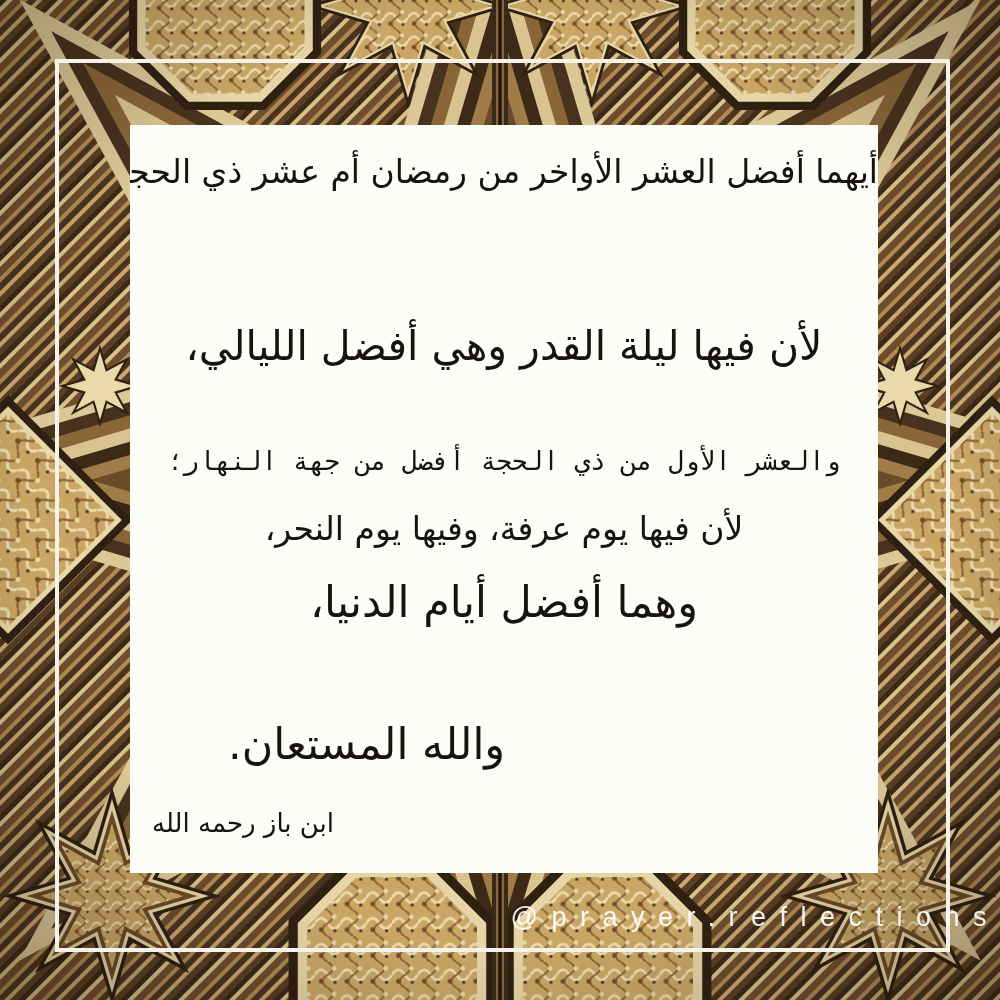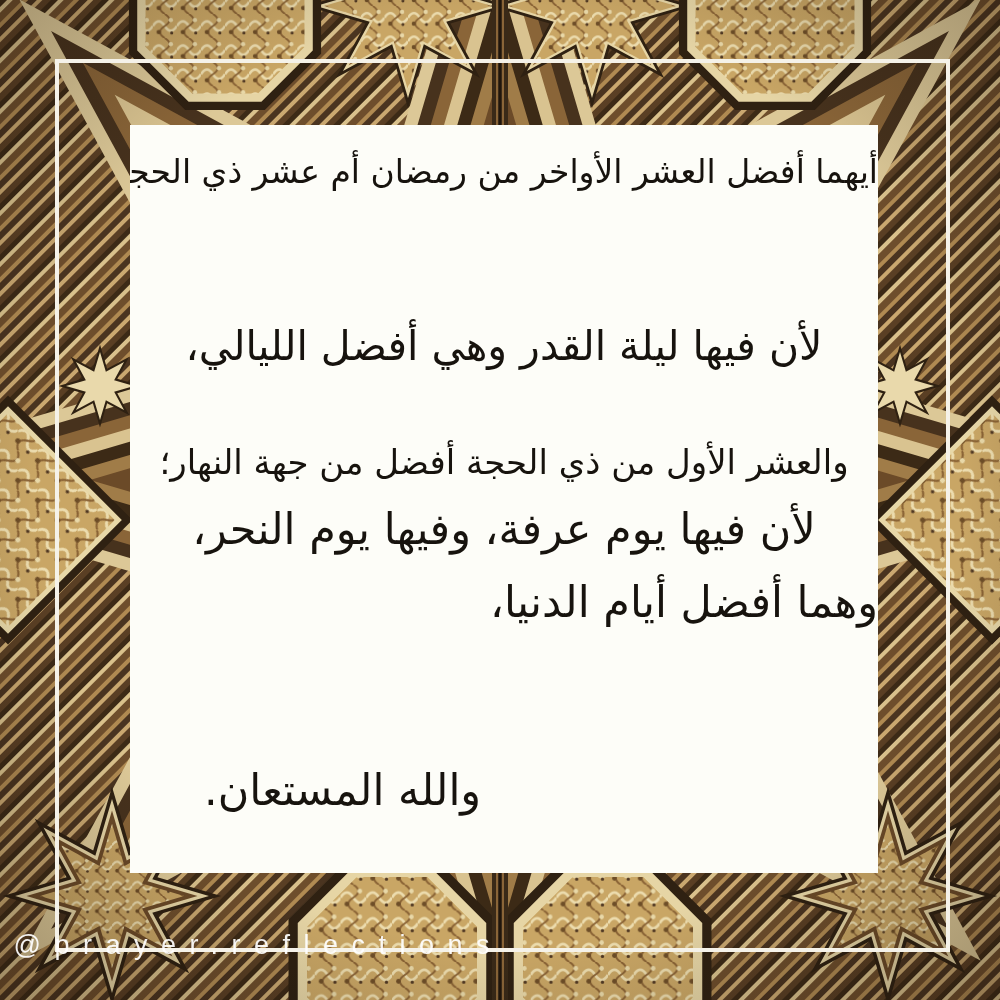--- a/index.html
+++ b/index.html
@@ -17,30 +17,30 @@
     background:#fdfdf8;overflow:hidden;direction:rtl;color:#17130e;
   }
   .line{
     position:absolute;left:0;right:0;text-align:center;
     line-height:1.75;white-space:nowrap;
     font-family:"DejaVu Sans",sans-serif;
   }
   .l0{top:18px;font-size:33px;}
   .l1{top:133px;font-size:34px;}
   .l2{top:186px;font-size:41px;}
-  .l3{top:308px;font-size:34px;}
-  .l4{top:367px;font-size:43px;}
-  .l5{top:440px;font-size:43px;text-align:right;}
+  .l3{top:316px;font-size:26px;font-family:Liberation Mono, monospace;}
+  .l4{top:375px;font-size:33px;}
+  .l5{top:440px;font-size:43px;}
   .l6{top:522px;font-size:38px;}
-  .l7{top:628px;font-size:43px;text-align:left;padding-left:74px;}
+  .l7{top:582px;font-size:43px;text-align:left;padding-left:98px;}
   .l8{top:676px;font-size:26px;text-align:left;padding-left:22px;}
   .watermark{
-    position:absolute;left:0;right:0;top:902px;text-align:left;
+    position:absolute;left:0;right:0;top:902px;text-align:right;
     font-family:"Liberation Sans",sans-serif;font-size:27px;font-weight:300;
-    letter-spacing:0.5em;color:rgba(255,255,255,0.93);text-indent:0.5em;margin-top:28px;
+    letter-spacing:0.5em;color:rgba(255,255,255,0.93);text-indent:0.5em;
   }
 </style>
 </head>
 <body>
 
 <div class="stage">
 
   <svg class="bg" width="1000" height="1000" viewBox="0 0 1000 1000" xmlns="http://www.w3.org/2000/svg">
     <defs>
       <polygon id="star8" points="100,0 41.6,17.2 70.7,70.7 17.2,41.6 0,100 -17.2,41.6 -70.7,70.7 -41.6,17.2 -100,0 -41.6,-17.2 -70.7,-70.7 -17.2,-41.6 0,-100 17.2,-41.6 70.7,-70.7 41.6,-17.2"></polygon>
@@ -156,17 +156,18 @@
 
   <div class="frame"></div>
 
   <div class="card" dir="rtl">
     <div class="line l0">أيهما أفضل العشر الأواخر من رمضان أم عشر ذي الحجة؟</div>
     <div class="line l2">لأن فيها ليلة القدر وهي أفضل الليالي،</div>
     <div class="line l3">والعشر الأول من ذي الحجة أفضل من جهة النهار؛</div>
     <div class="line l4">لأن فيها يوم عرفة، وفيها يوم النحر،</div>
     <div class="line l5">وهما أفضل أيام الدنيا،</div>
     <div class="line l7">والله المستعان.</div>
+    <div class="line l8">ابن باز رحمه الله</div>
   </div>
 
   <div class="watermark">@prayer.reflections</div>
 
 </div>
 
 </body></html>

